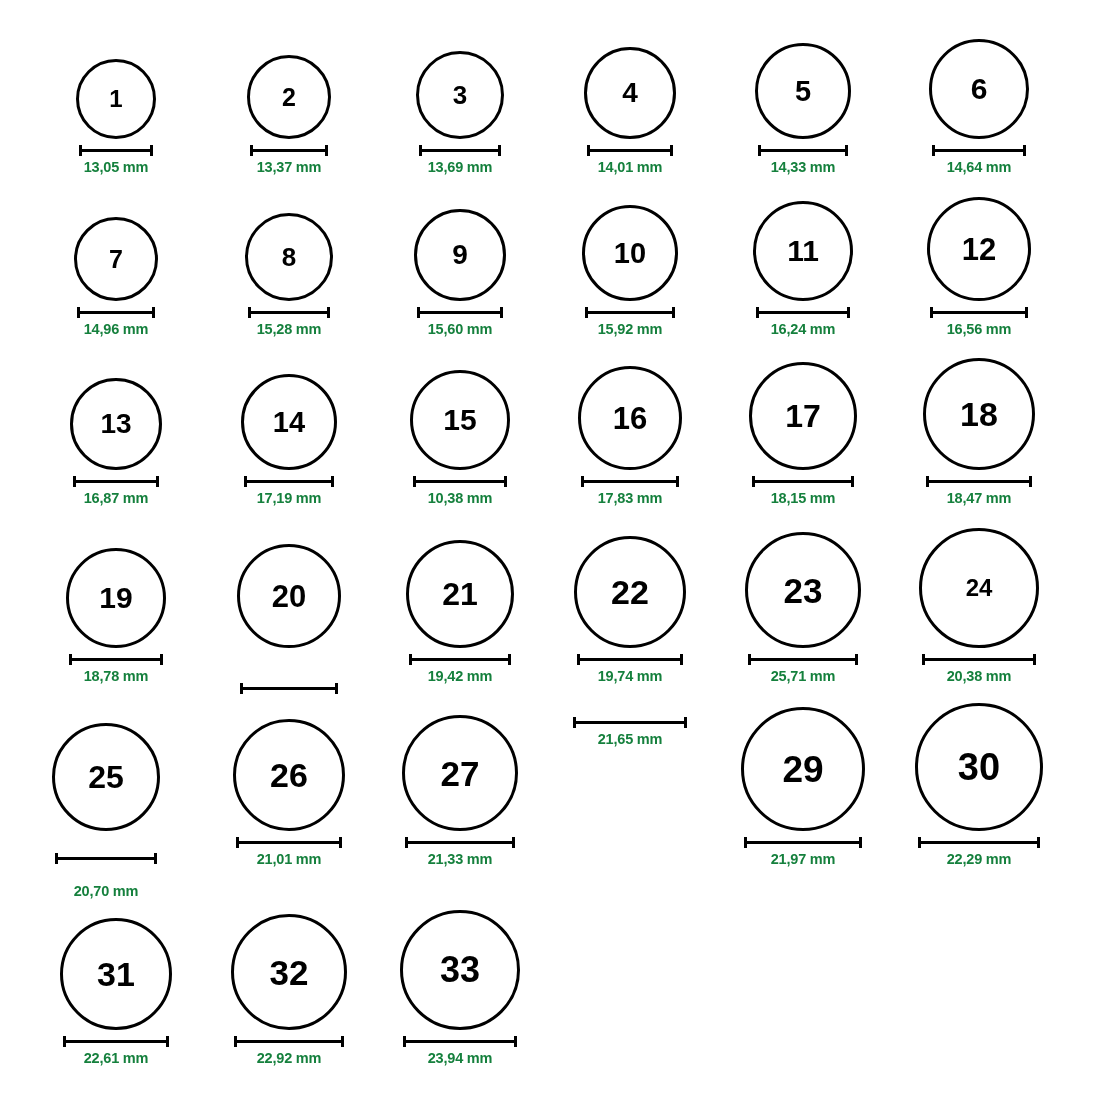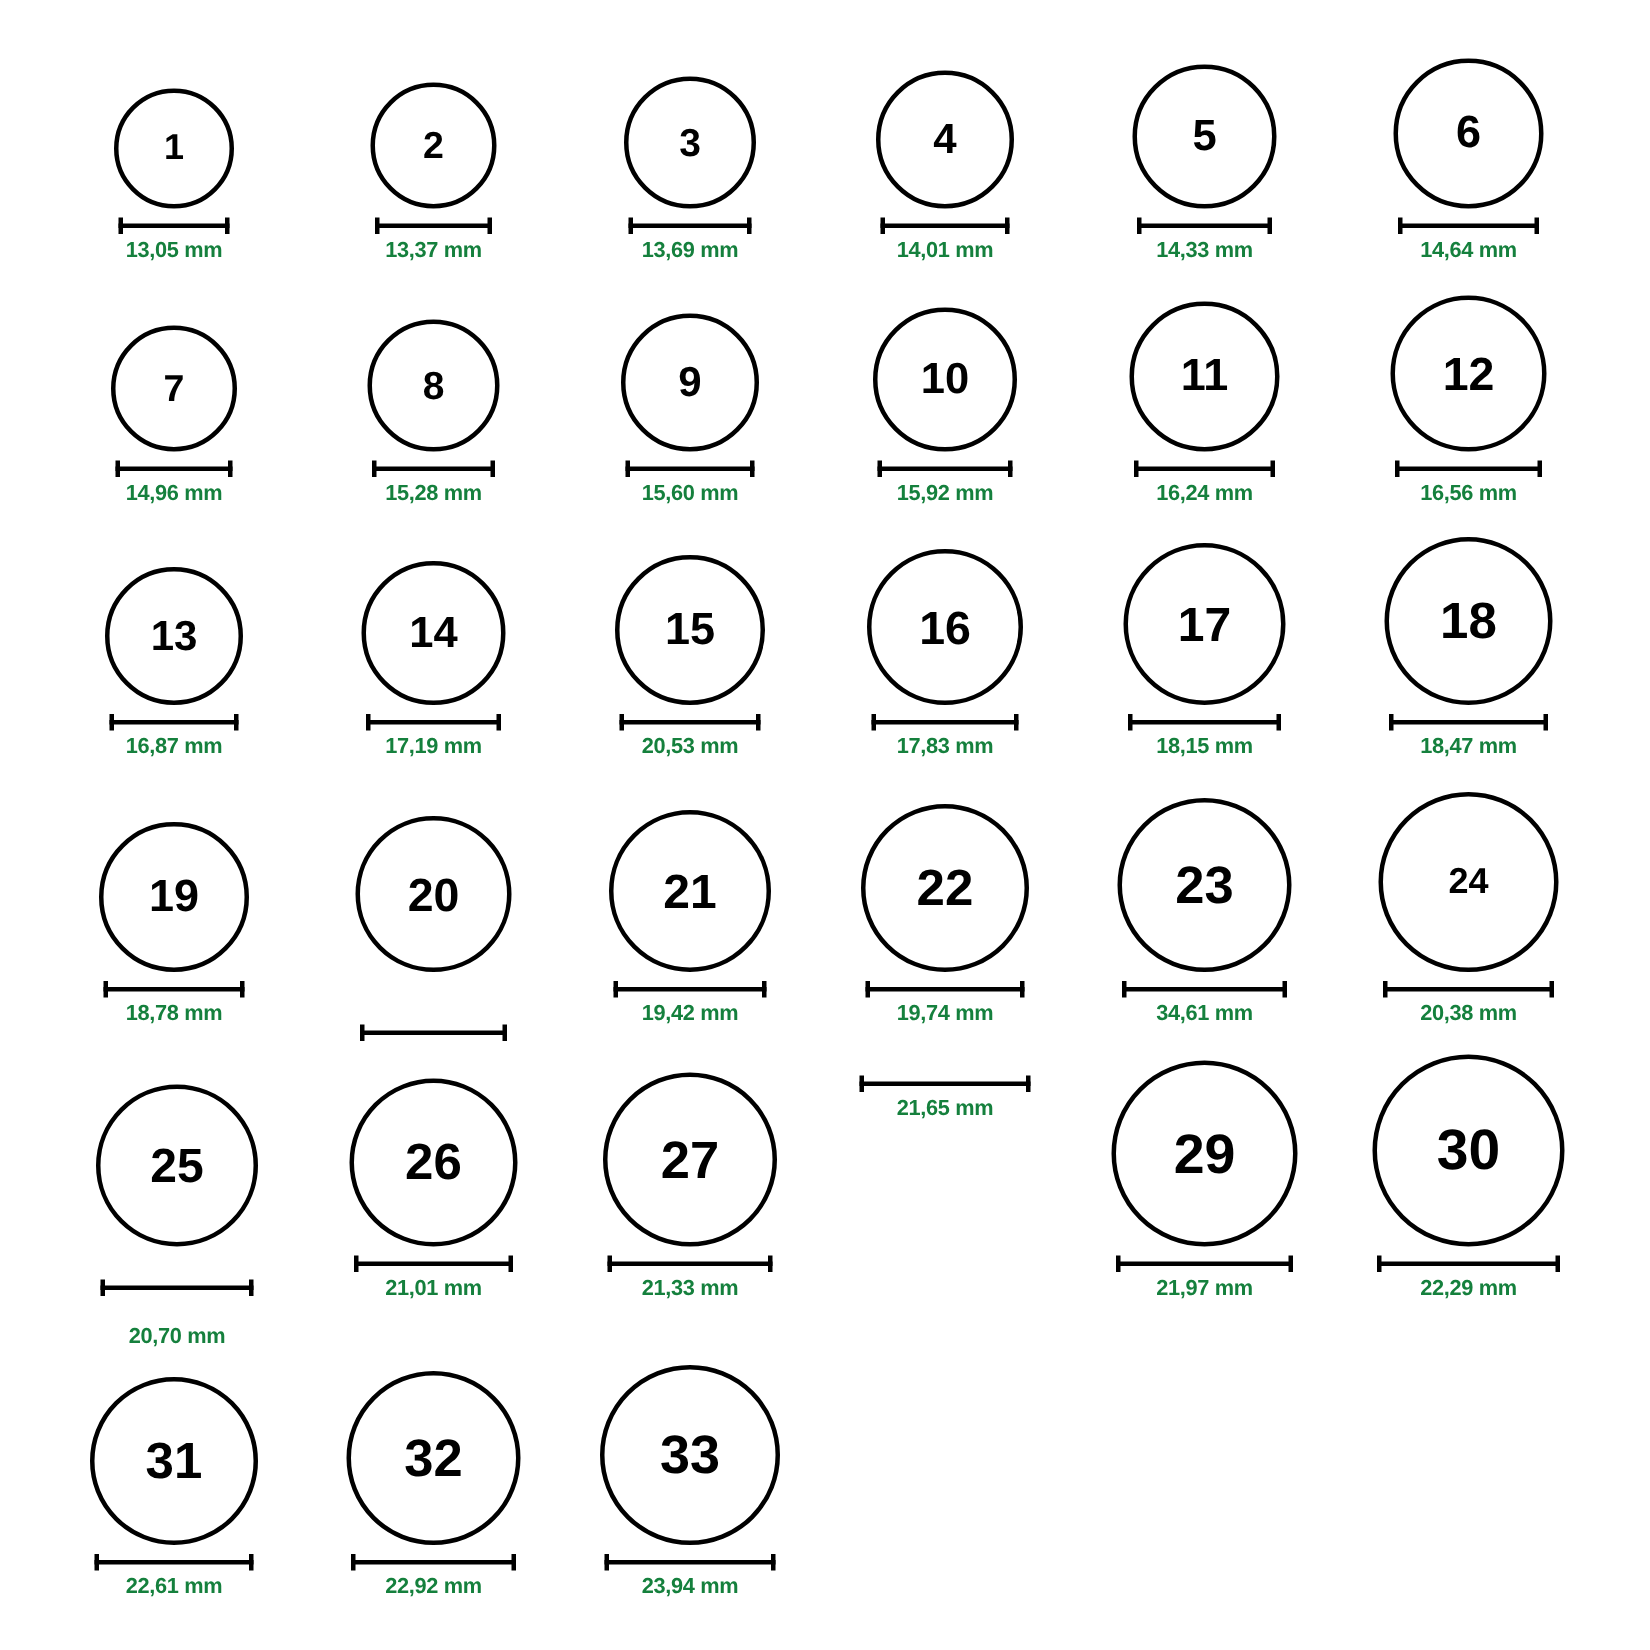--- a/index.html
+++ b/index.html
@@ -231,21 +231,21 @@
     </div>
     <div class="cell" style="width: 108px; left: 406px; top: 370px;">
       <div class="ring" style="width: 100px; height: 100px;">
         <span class="ring-number" style="font-size: 30px;">15</span>
       </div>
       <div class="measure" style="width: 94px;">
         <div class="measure-bar"></div>
         <div class="measure-cap left"></div>
         <div class="measure-cap right"></div>
       </div>
-      <div class="size-label">20,53 mm</div>
+      <div class="size-label">10,38 mm</div>
     </div>
     <div class="cell" style="width: 112px; left: 574px; top: 366px;">
       <div class="ring" style="width: 104px; height: 104px;">
         <span class="ring-number" style="font-size: 31px;">16</span>
       </div>
       <div class="measure" style="width: 98px;">
         <div class="measure-bar"></div>
         <div class="measure-cap left"></div>
         <div class="measure-cap right"></div>
       </div>
@@ -319,34 +319,34 @@
     </div>
     <div class="cell" style="width: 124px; left: 741px; top: 532px;">
       <div class="ring" style="width: 116px; height: 116px;">
         <span class="ring-number" style="font-size: 35px;">23</span>
       </div>
       <div class="measure" style="width: 110px;">
         <div class="measure-bar"></div>
         <div class="measure-cap left"></div>
         <div class="measure-cap right"></div>
       </div>
-      <div class="size-label">34,61 mm</div>
+      <div class="size-label">25,71 mm</div>
     </div>
     <div class="cell" style="width: 128px; left: 915px; top: 528px;">
       <div class="ring" style="width: 120px; height: 120px;">
         <span class="ring-number" style="font-size: 24px;">24</span>
       </div>
       <div class="measure" style="width: 114px;">
         <div class="measure-bar"></div>
         <div class="measure-cap left"></div>
         <div class="measure-cap right"></div>
       </div>
       <div class="size-label">20,38 mm</div>
     </div>
-    <div class="cell" style="width: 116px; left: 60px; top: 723px; gap: 16px;">
+    <div class="cell" style="width: 116px; left: 48px; top: 723px; gap: 16px;">
       <div class="ring" style="width: 108px; height: 108px;">
         <span class="ring-number" style="font-size: 32px;">25</span>
       </div>
       <div class="measure" style="width: 102px;">
         <div class="measure-bar"></div>
         <div class="measure-cap left"></div>
         <div class="measure-cap right"></div>
       </div>
       <div class="size-label">20,70 mm</div>
     </div>

